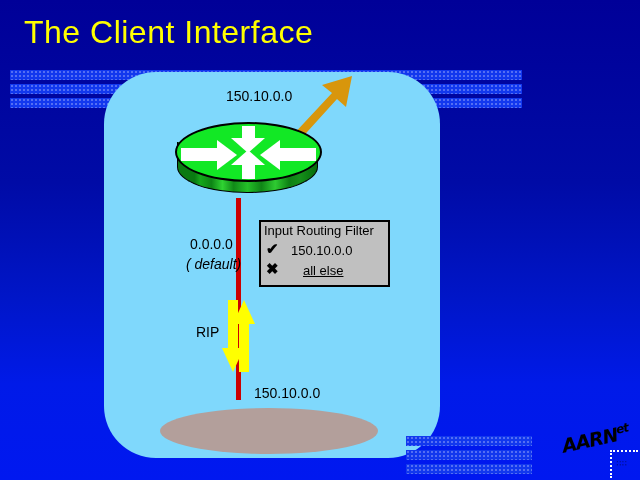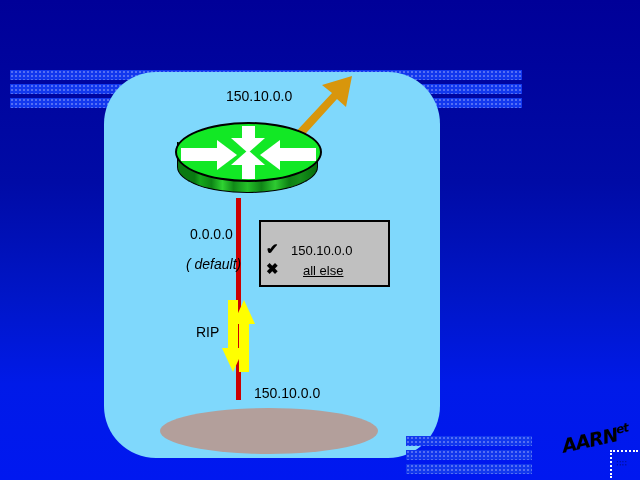--- a/index.html
+++ b/index.html
@@ -56,21 +56,21 @@
   .ar-b-bar{left:65px;top:40px;width:13px;height:15px;}
   .ar-b-head{left:54px;top:26px;width:0;height:0;background:transparent!important;
     border-left:17px solid transparent;border-right:17px solid transparent;border-bottom:15px solid #fff;}
   
   #orange-arrow{position:absolute;left:288px;top:72px;width:68px;height:70px;}
   
   #redline{position:absolute;left:236px;top:198px;width:5px;height:202px;background:#cc0000;}
   
   .lbl{position:absolute;color:#000;font-size:14px;white-space:nowrap;}
   #lbl-top{left:226px;top:88px;}
-  #lbl-default-a{left:190px;top:226px;}
+  #lbl-default-a{left:190px;top:236px;}
   #lbl-default-b{left:186px;top:256px;font-style:italic;}
   #lbl-rip{left:196px;top:324px;}
   #lbl-bottom{left:254px;top:385px;}
   
   #filterbox{
     position:absolute;left:259px;top:220px;width:127px;height:63px;
     background:#c0c0c0;border:2px solid #000;
   }
   #filterbox .fb-title{position:absolute;left:3px;top:1px;font-size:13px;color:#000;white-space:nowrap;}
   #filterbox .fb-mark{position:absolute;font-size:15px;font-weight:bold;color:#000;}
@@ -104,20 +104,21 @@
 </style>
 </head>
 <body>
 
 <div id="slide">
 
   <div class="stripe tl" style="top:70px;width:512px;"></div>
   <div class="stripe tl" style="top:84px;width:512px;"></div>
   <div class="stripe tl" style="top:98px;width:512px;"></div>
 
+  <div id="title">The Client Interface</div>
 
   <div id="panel"></div>
 
   <div class="stripe br" style="top:436px;width:126px;"></div>
   <div class="stripe br" style="top:450px;width:126px;"></div>
   <div class="stripe br" style="top:464px;width:126px;"></div>
 
   <div class="lbl" id="lbl-top">150.10.0.0</div>
 
   <div id="orange-arrow">
@@ -139,20 +140,21 @@
       <div class="arw ar-t-head"></div>
       <div class="arw ar-b-bar"></div>
       <div class="arw ar-b-head"></div>
     </div>
   </div>
 
   <div class="lbl" id="lbl-default-a">0.0.0.0</div>
   <div class="lbl" id="lbl-default-b">( default)</div>
 
   <div id="filterbox">
+    <div class="fb-title">Input Routing Filter</div>
     <div class="fb-mark fb-m1">✔</div>
     <div class="fb-text fb-t1">150.10.0.0</div>
     <div class="fb-mark fb-m2">✖</div>
     <div class="fb-text fb-t2">all else</div>
   </div>
 
   <div class="lbl" id="lbl-rip">RIP</div>
   <div class="yarrow" id="rip-down">
     <div class="bar"></div>
     <div class="head"></div>

